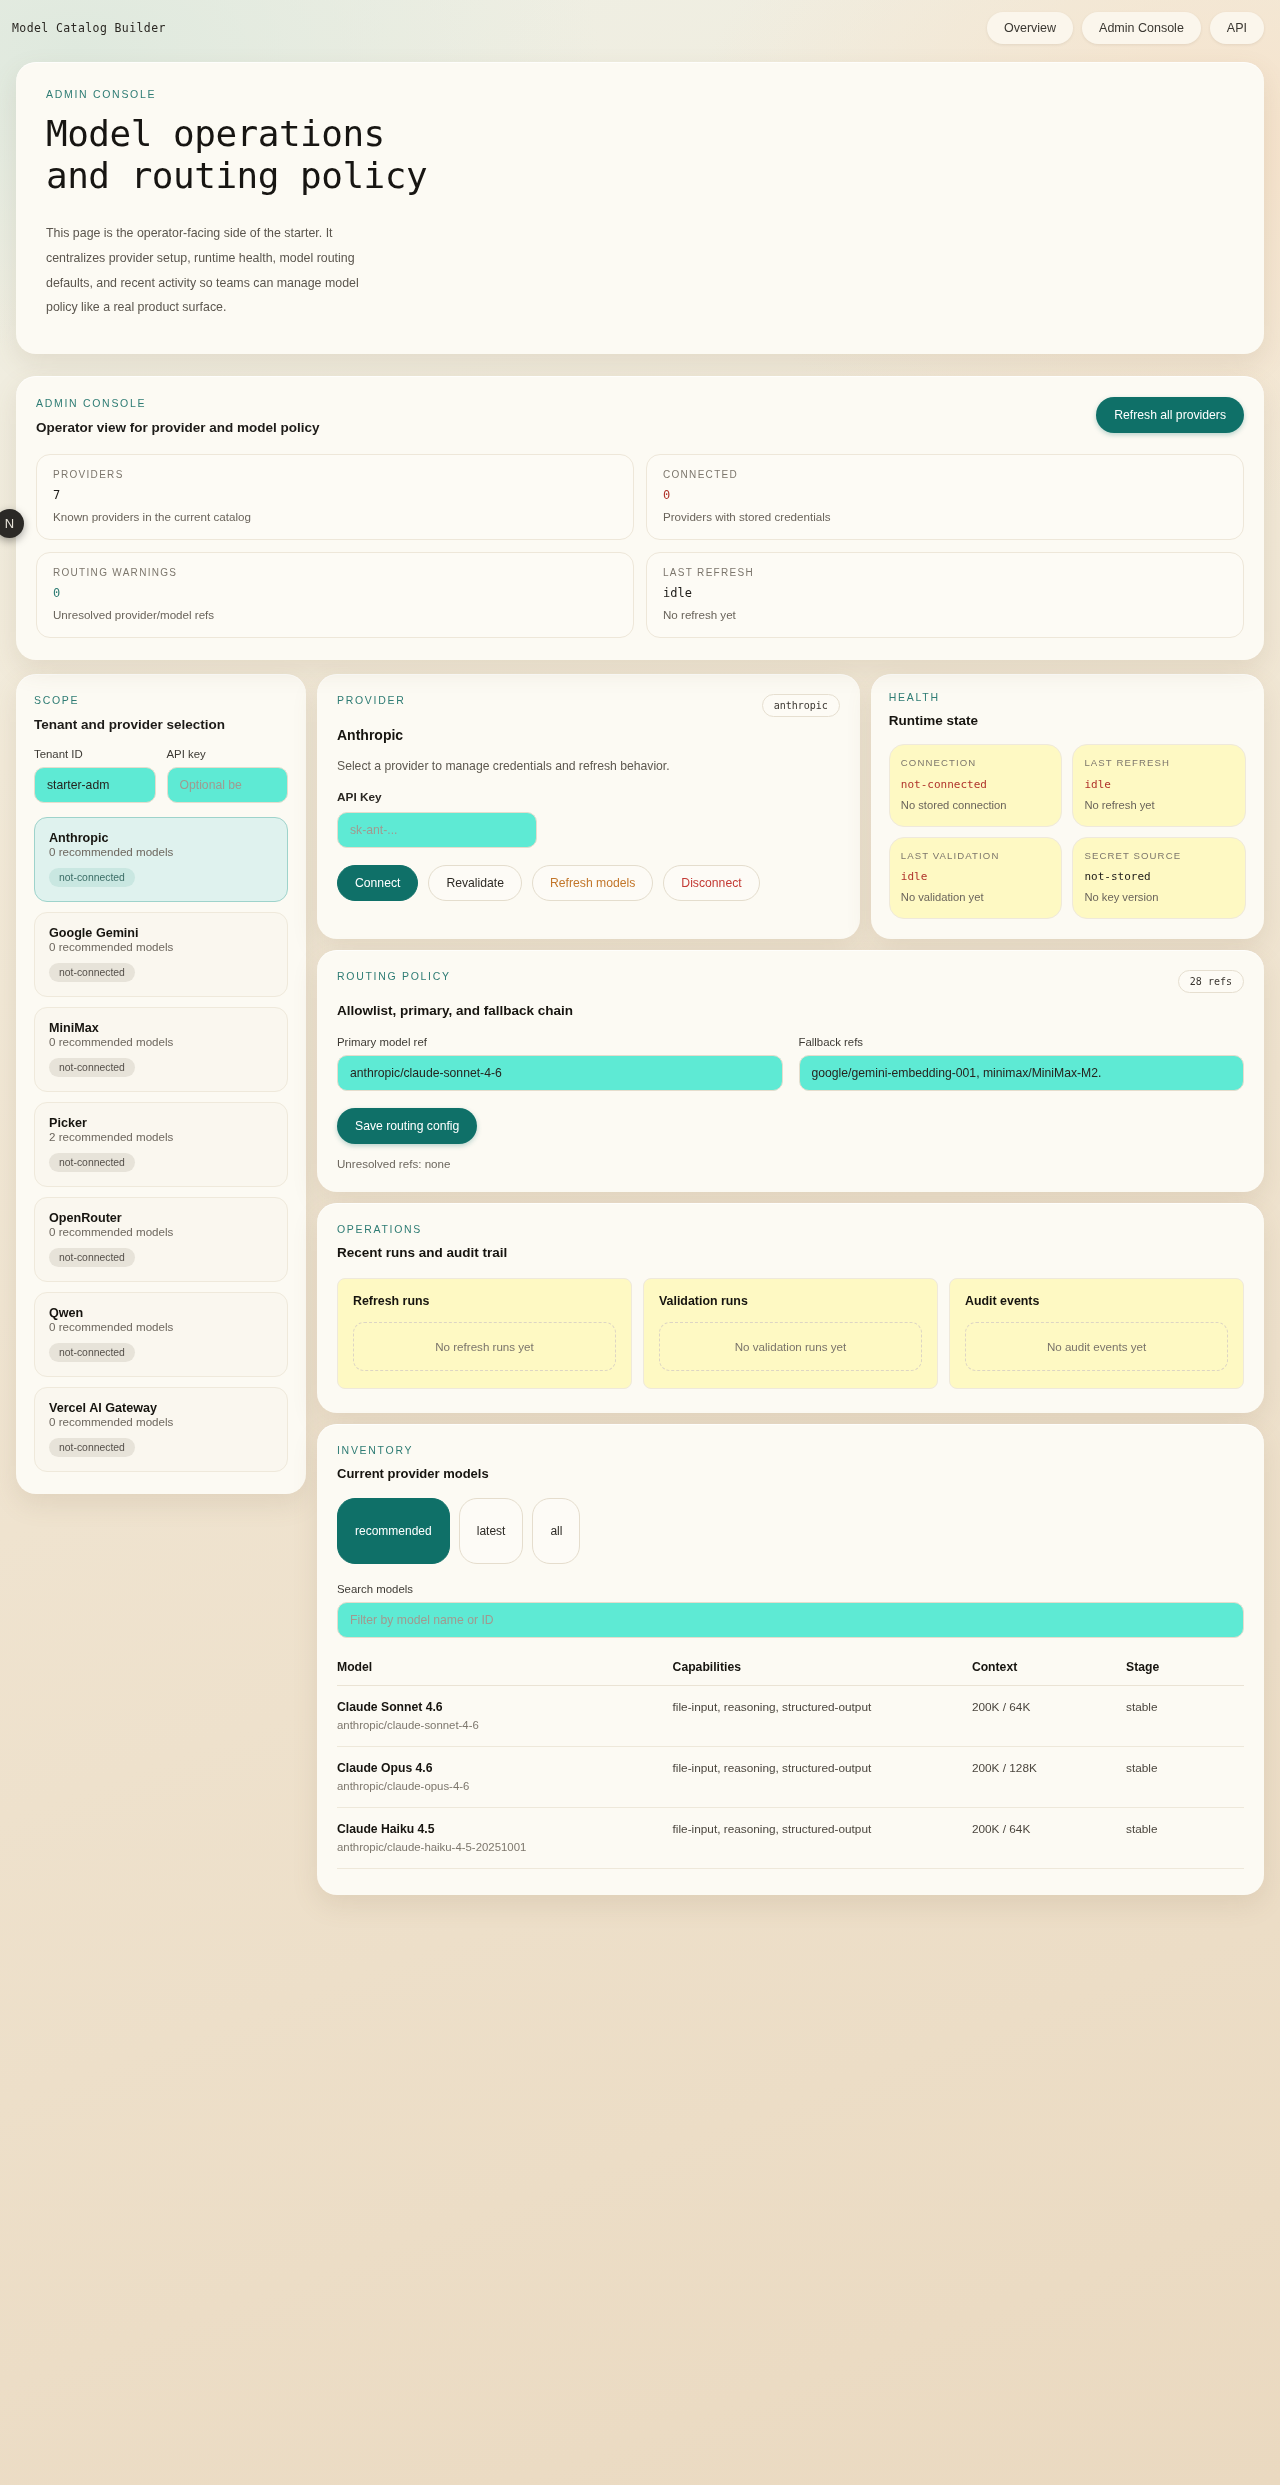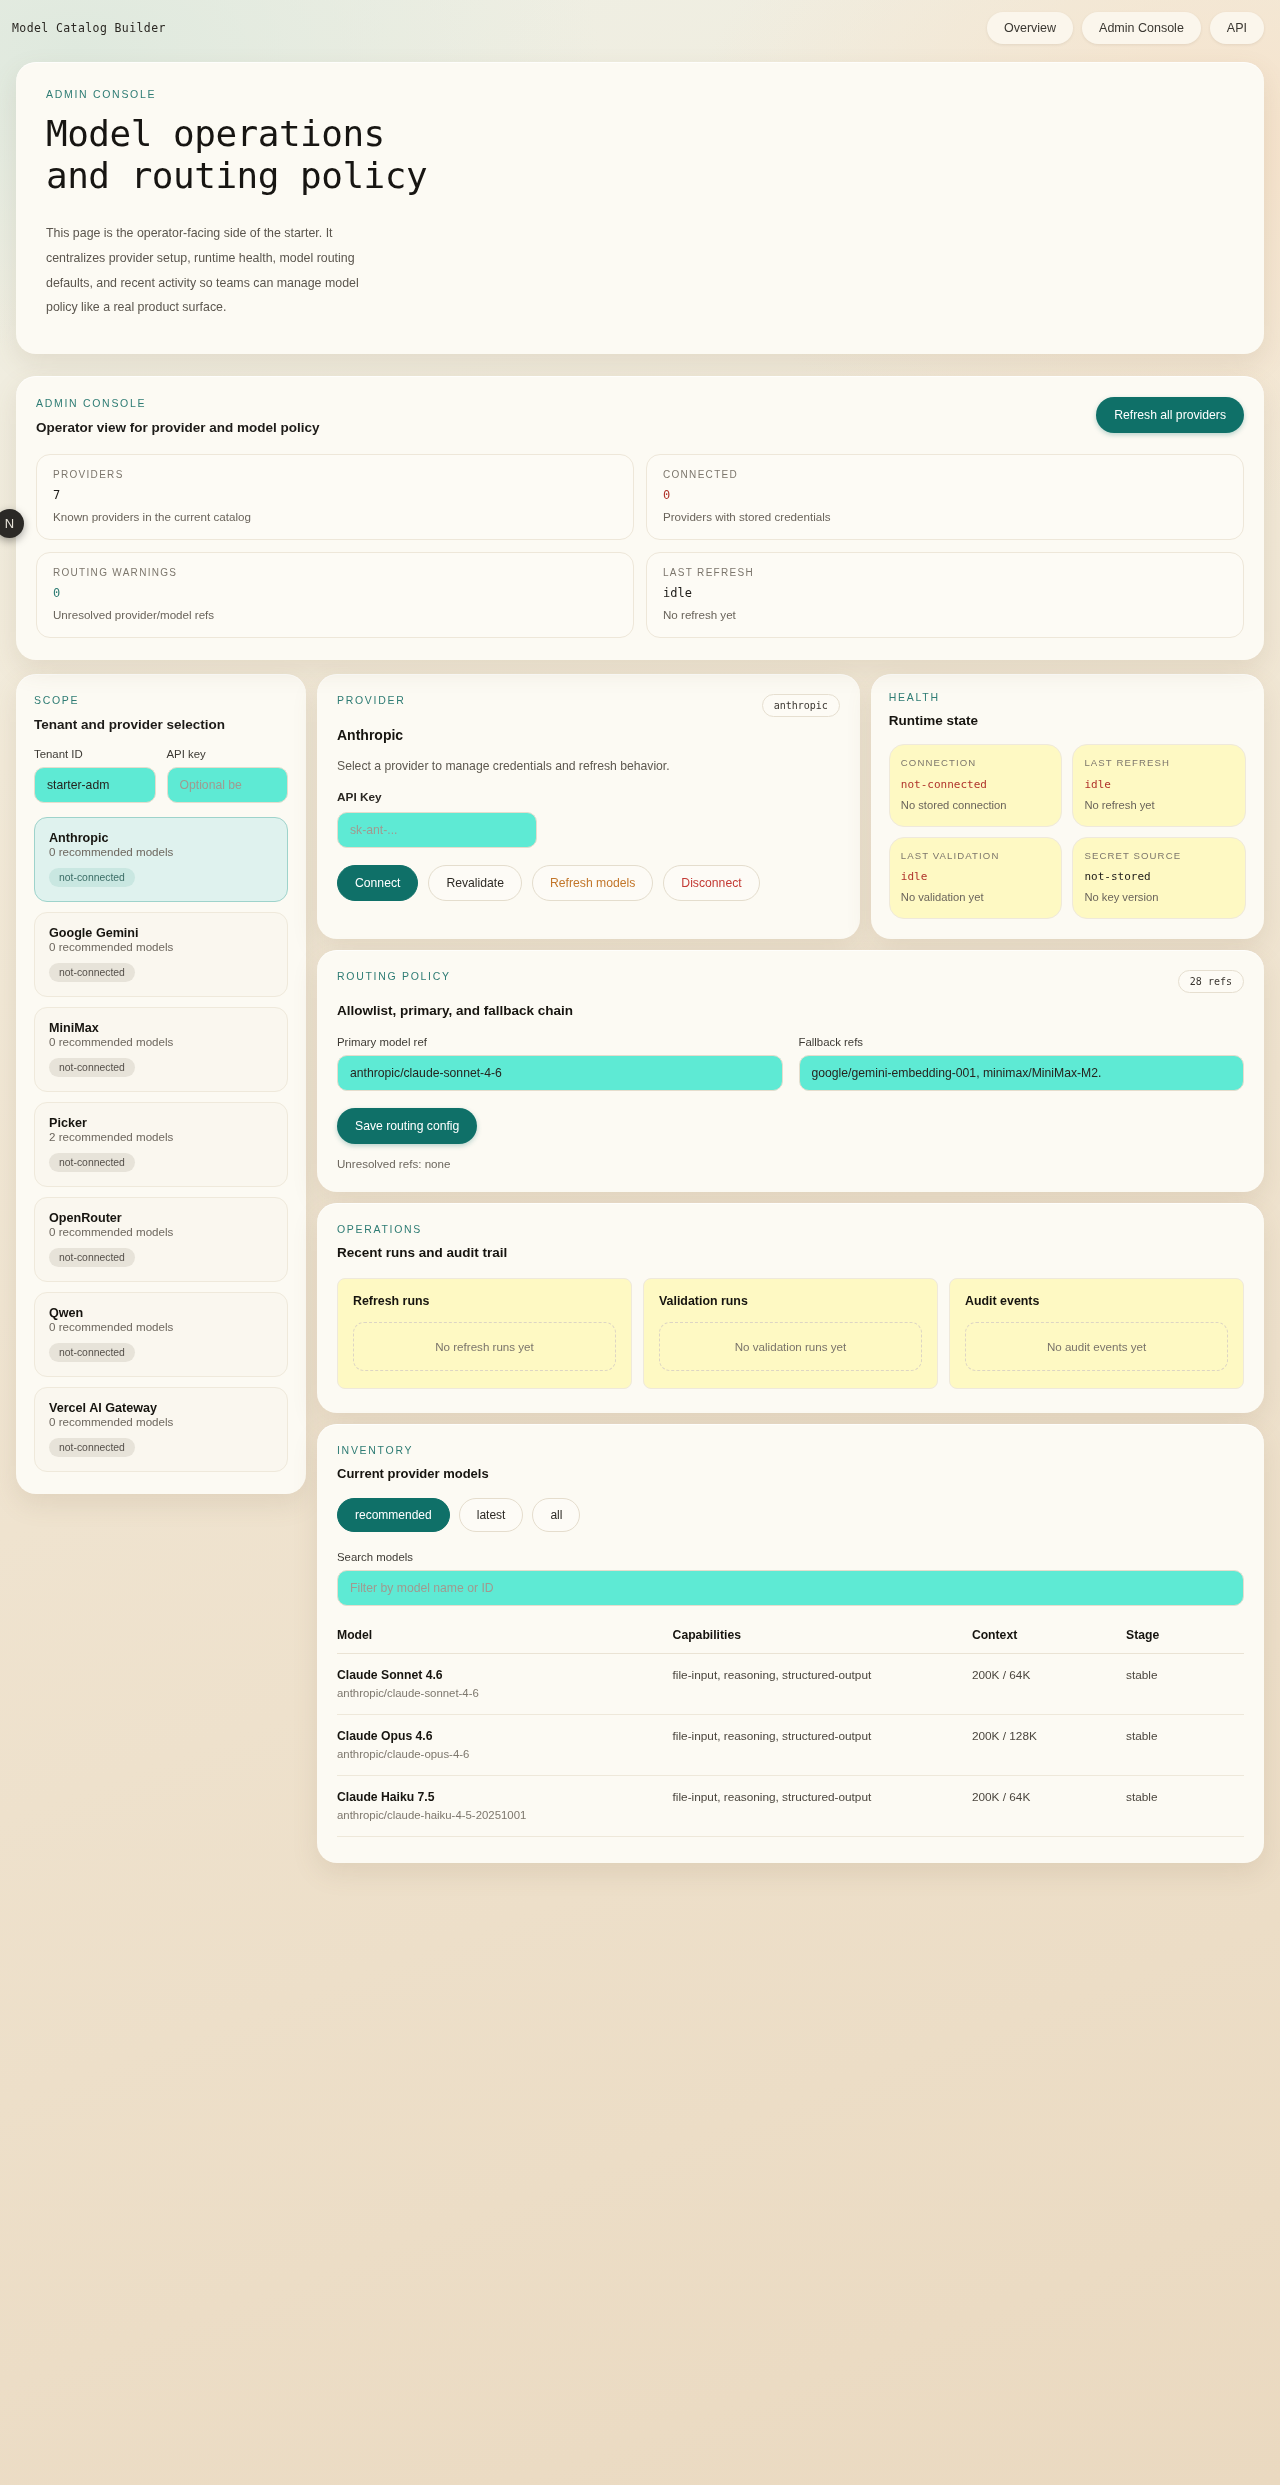--- a/index.html
+++ b/index.html
@@ -321,21 +321,21 @@
   }
 
   
   .inv { padding: 20px 20px 26px 20px; }
   .inv h3 { font-size: 13px; margin-top: 10px; color: #16140f; }
   .seg { display: flex; gap: 9px; margin-top: 17px; }
   .segbtn {
     border-radius: 18px;
     border: 1px solid #e5ddcd;
     background: #fdfbf6;
-    padding: 9px 17px;
+    padding: 25px 17px;
     font-size: 12px;
     font-family: "Liberation Sans", sans-serif;
     color: #2d2a25;
     cursor: pointer;
   }
   .segbtn.active { background: #0f7068; color: #fff; border-color: #0f7068; }
   .search-label { display: block; font-size: 11.4px; color: #3d3a34; margin: 19px 0 7px 0; }
 
   table { width: 100%; border-collapse: collapse; margin-top: 22px; }
   thead th {
@@ -590,21 +590,21 @@
             <td>
               <div class="m-name">Claude Opus 4.6</div>
               <div class="m-id">anthropic/claude-opus-4-6</div>
             </td>
             <td>file-input, reasoning, structured-output</td>
             <td>200K / 128K</td>
             <td>stable</td>
           </tr>
           <tr>
             <td>
-              <div class="m-name">Claude Haiku 7.5</div>
+              <div class="m-name">Claude Haiku 4.5</div>
               <div class="m-id">anthropic/claude-haiku-4-5-20251001</div>
             </td>
             <td>file-input, reasoning, structured-output</td>
             <td>200K / 64K</td>
             <td>stable</td>
           </tr>
         </tbody>
       </table>
     </section>
 

